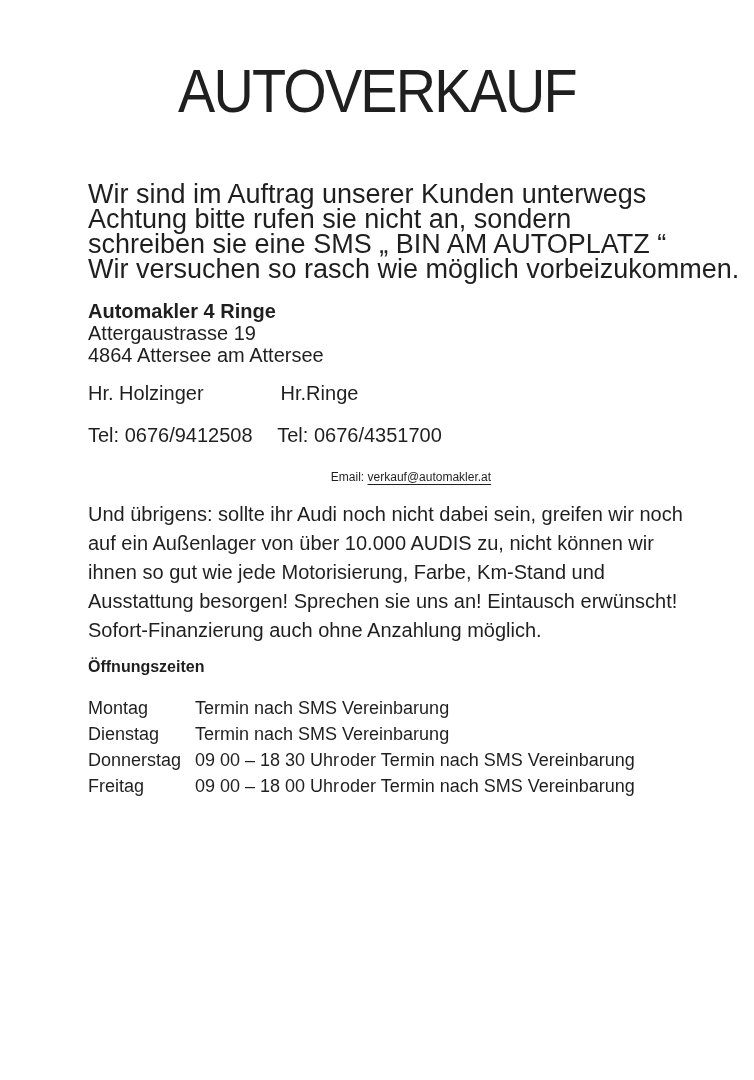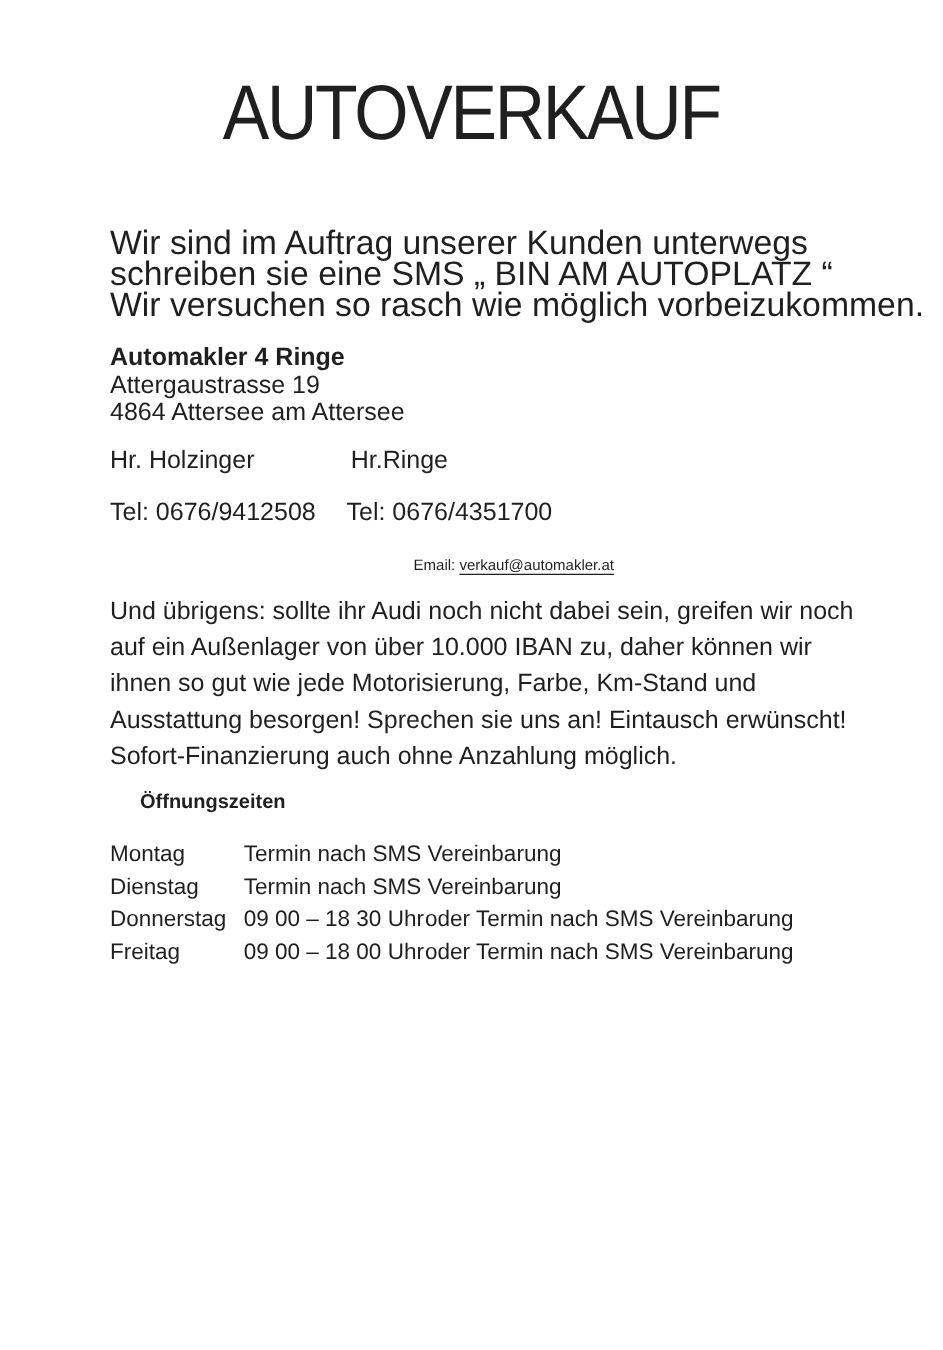--- a/index.html
+++ b/index.html
@@ -78,40 +78,40 @@
     margin-top: 10px;
     font-size: 20px;
     line-height: 29px;
     white-space: nowrap;
   }
   .hours-head {
     margin-top: 12px;
     font-size: 16px;
     line-height: 20px;
     font-weight: bold;
-    margin-left: 24px;
   }
   .hours {
     margin-top: 18px;
     font-size: 18px;
     line-height: 26px;
     white-space: nowrap;
   }
   .hours .day  { display: inline-block; width: 107px; }
   .hours .time { display: inline-block; width: 145px; }
 </style>
 </head>
 <body>
 
 <div class="page">
 
   <h1 class="title">AUTOVERKAUF</h1>
 
   <div class="intro">
     <div>Wir sind im Auftrag unserer Kunden unterwegs</div>
+    <div>Achtung bitte rufen sie nicht an, sondern</div>
     <div>schreiben sie eine SMS „ BIN AM AUTOPLATZ “</div>
     <div>Wir versuchen so rasch wie möglich vorbeizukommen.</div>
   </div>
 
   <div class="company">
     <div class="name">Automakler 4 Ringe</div>
     <div>Attergaustrasse 19</div>
     <div>4864 Attersee am Attersee</div>
   </div>
 
@@ -125,21 +125,21 @@
     <span class="col1">Tel: 0676/9412508</span>
     <span>Tel: 0676/4351700</span>
   </div>
 
   <div class="email-line">
     <span>Email: </span><a href="#">verkauf@automakler.at</a>
   </div>
 
   <div class="promo">
     <div>Und übrigens: sollte ihr Audi noch nicht dabei sein, greifen wir noch</div>
-    <div>auf ein Außenlager von über 10.000 IBAN zu, daher können wir</div>
+    <div>auf ein Außenlager von über 10.000 AUDIS zu, nicht können wir</div>
     <div>ihnen so gut wie jede Motorisierung, Farbe, Km-Stand und</div>
     <div>Ausstattung besorgen! Sprechen sie uns an! Eintausch erwünscht!</div>
     <div>Sofort-Finanzierung auch ohne Anzahlung möglich.</div>
   </div>
 
   <div class="hours-head">Öffnungszeiten</div>
 
   <div class="hours">
     <div>
       <span class="day">Montag</span><span class="note">Termin nach SMS Vereinbarung</span>

